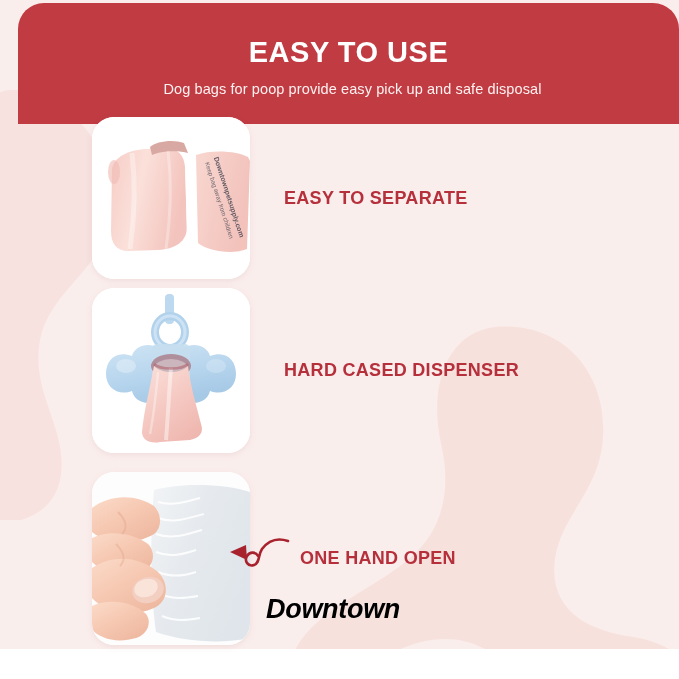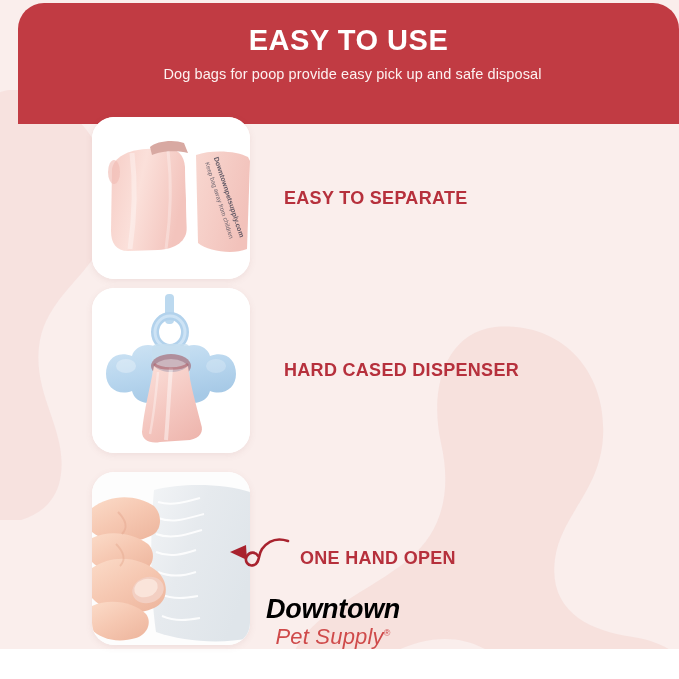--- a/index.html
+++ b/index.html
@@ -59,21 +59,21 @@
     padding-top: 22px;
     text-align: center;
     z-index: 4;
   }
   .banner-title {
     color: #ffffff;
     font-size: 29px;
     font-weight: bold;
     letter-spacing: 0.5px;
     line-height: 1.1;
-    margin: 0;
+    margin: 12px;
   }
   .banner-sub {
     color: #fdf2f1;
     font-size: 14.5px;
     font-weight: normal;
     margin: 9px 0 0 0;
     letter-spacing: 0.1px;
     padding-left: 8px;
   }
 
@@ -316,16 +316,15 @@
   </div>
 
   <svg class="curl-arrow" viewBox="0 0 62 42">
     <path d="M60 10 C48 6 40 10 34 18 C30 24 32 32 26 34
              C20 36 16 30 19 25 C22 20 28 21 30 25" stroke="#a8222e" stroke-width="2.6" fill="none" stroke-linecap="round"></path>
     <path d="M18 14 L2 21 L19 29 Z" fill="#a8222e"></path>
   </svg>
 
   <div class="brand">
     <div class="brand-top">Downtown</div>
-    <div class="brand-bottom"><span>Pet Supply</span><span class="brand-reg">®</span></div>
   </div>
 
 </div>
 
 </body></html>

